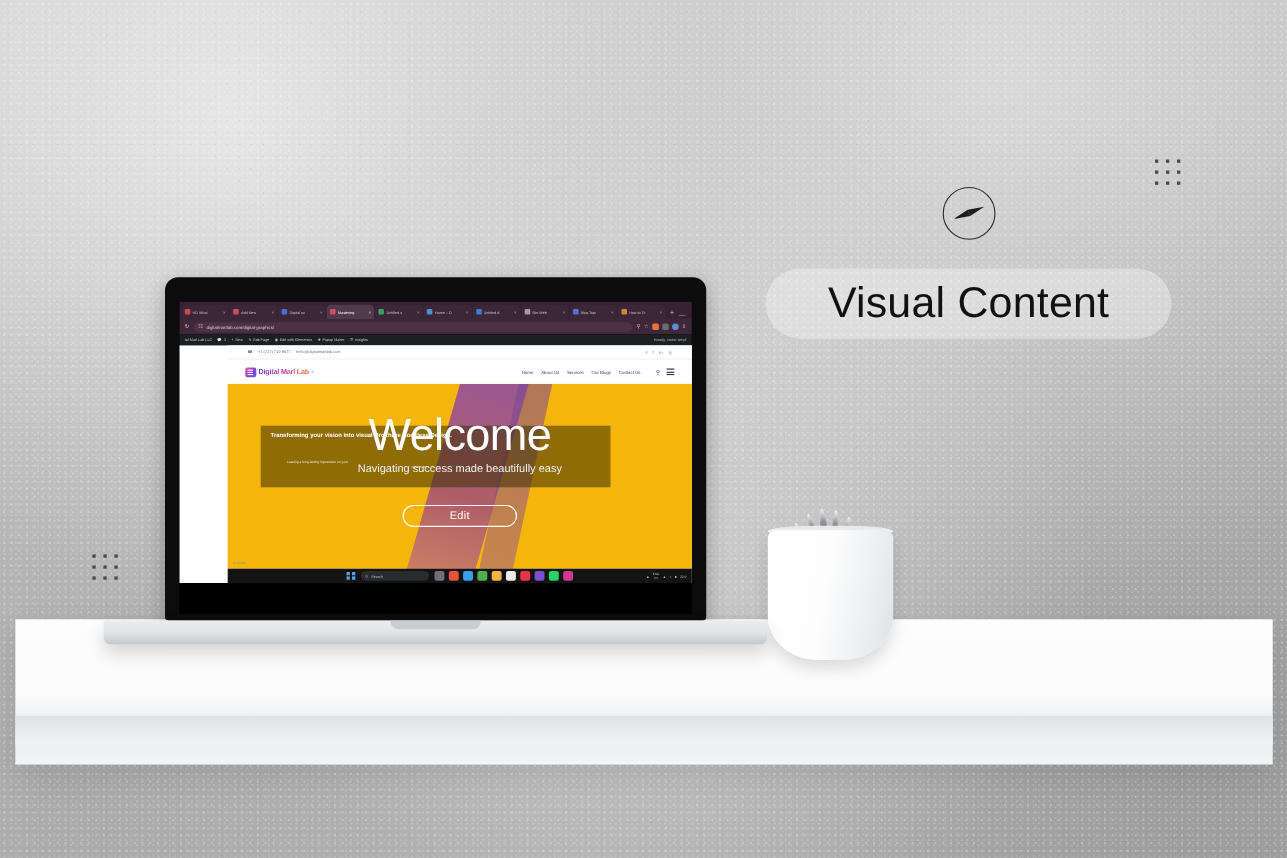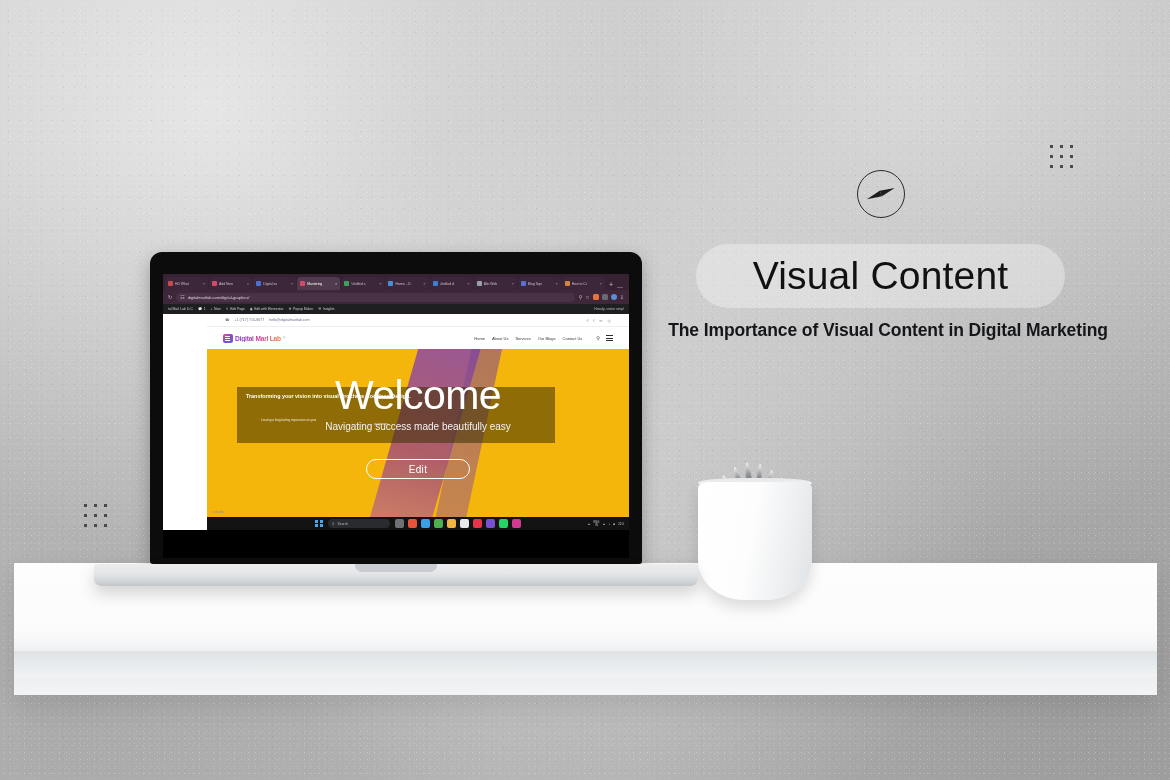--- a/index.html
+++ b/index.html
@@ -313,21 +313,20 @@
       <span></span>
       <span></span>
   </div>
 
   <div class="compass">
     <div class="needle"></div>
   </div>
 
   <div class="pill"></div>
   <div class="bigtitle">Visual Content</div>
-  <div class="subtitle">The Importance of Visual Content in Digital Marketing</div>
 
   <div class="plant">
     <div id="leaves">
         <div class="leaf" style="height: 54px; transform: translateX(-50%) rotate(-62deg); width: 7px;"></div>
         <div class="leaf" style="height: 60px; transform: translateX(-50%) rotate(-50deg); width: 8px;"></div>
         <div class="leaf" style="height: 66px; transform: translateX(-50%) rotate(-38deg); width: 9px;"></div>
         <div class="leaf" style="height: 70px; transform: translateX(-50%) rotate(-27deg); width: 7px;"></div>
         <div class="leaf" style="height: 74px; transform: translateX(-50%) rotate(-16deg); width: 8px;"></div>
         <div class="leaf" style="height: 76px; transform: translateX(-50%) rotate(-6deg); width: 9px;"></div>
         <div class="leaf" style="height: 74px; transform: translateX(-50%) rotate(4deg); width: 7px;"></div>

